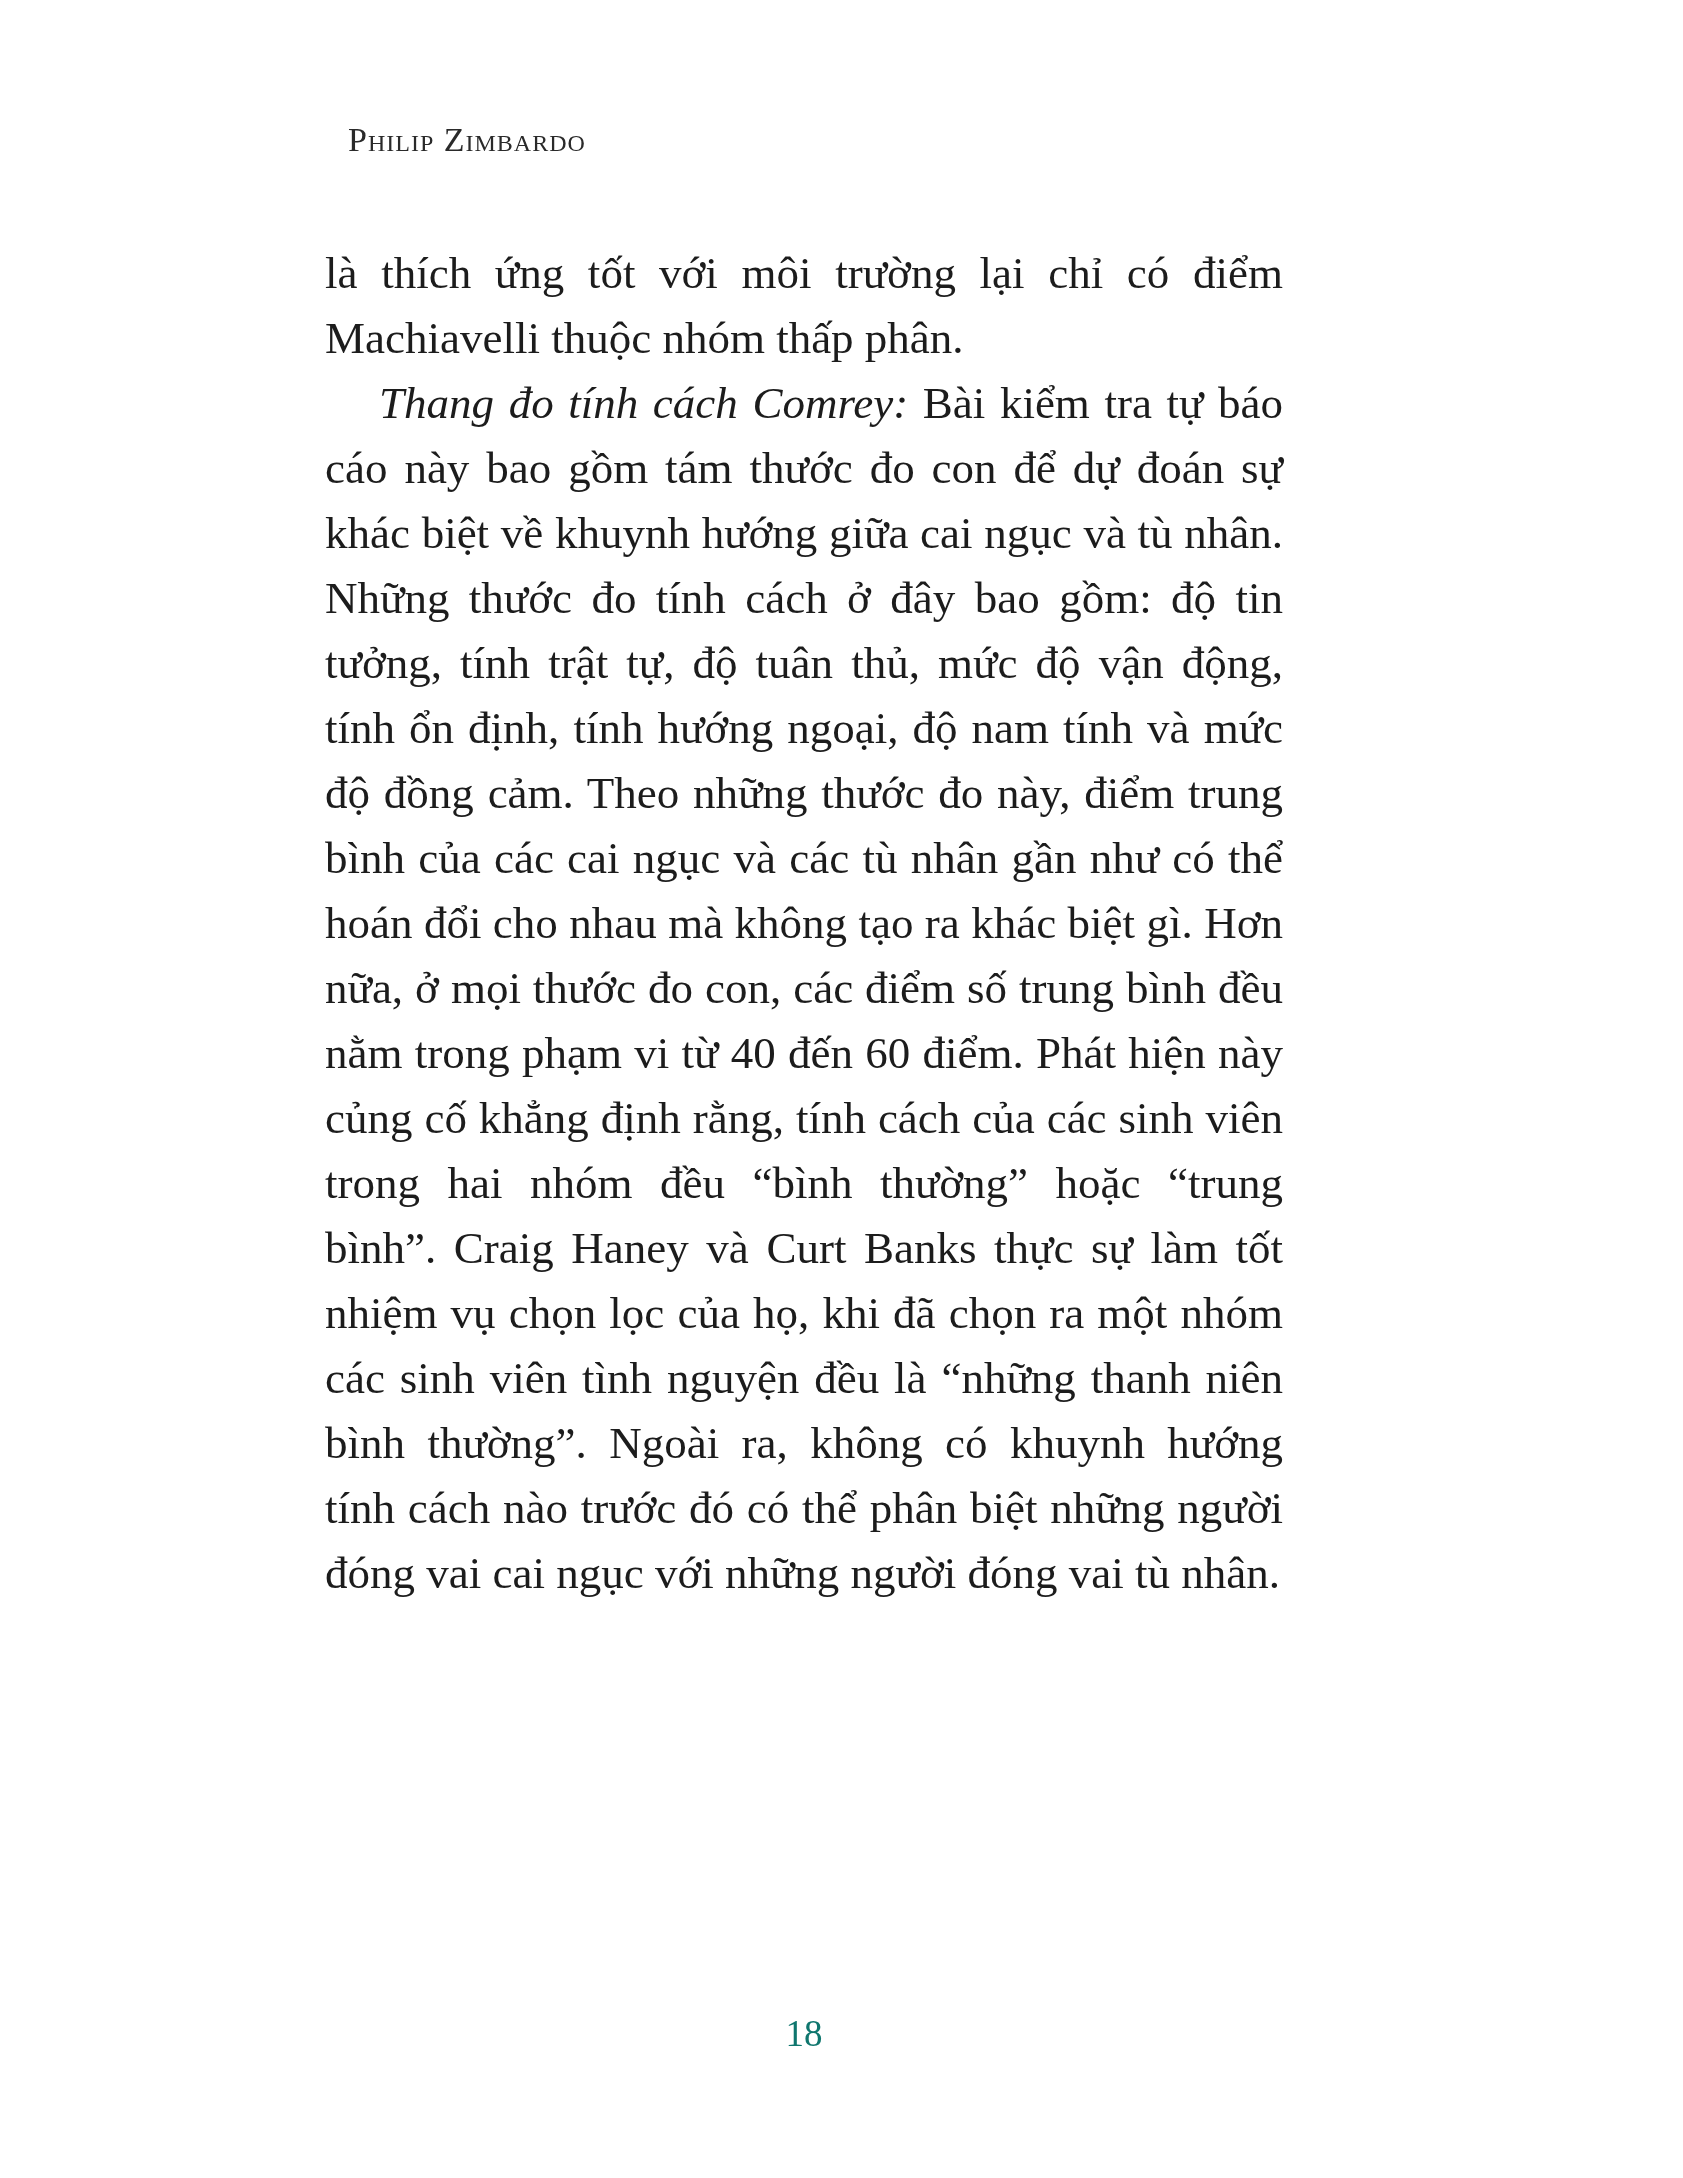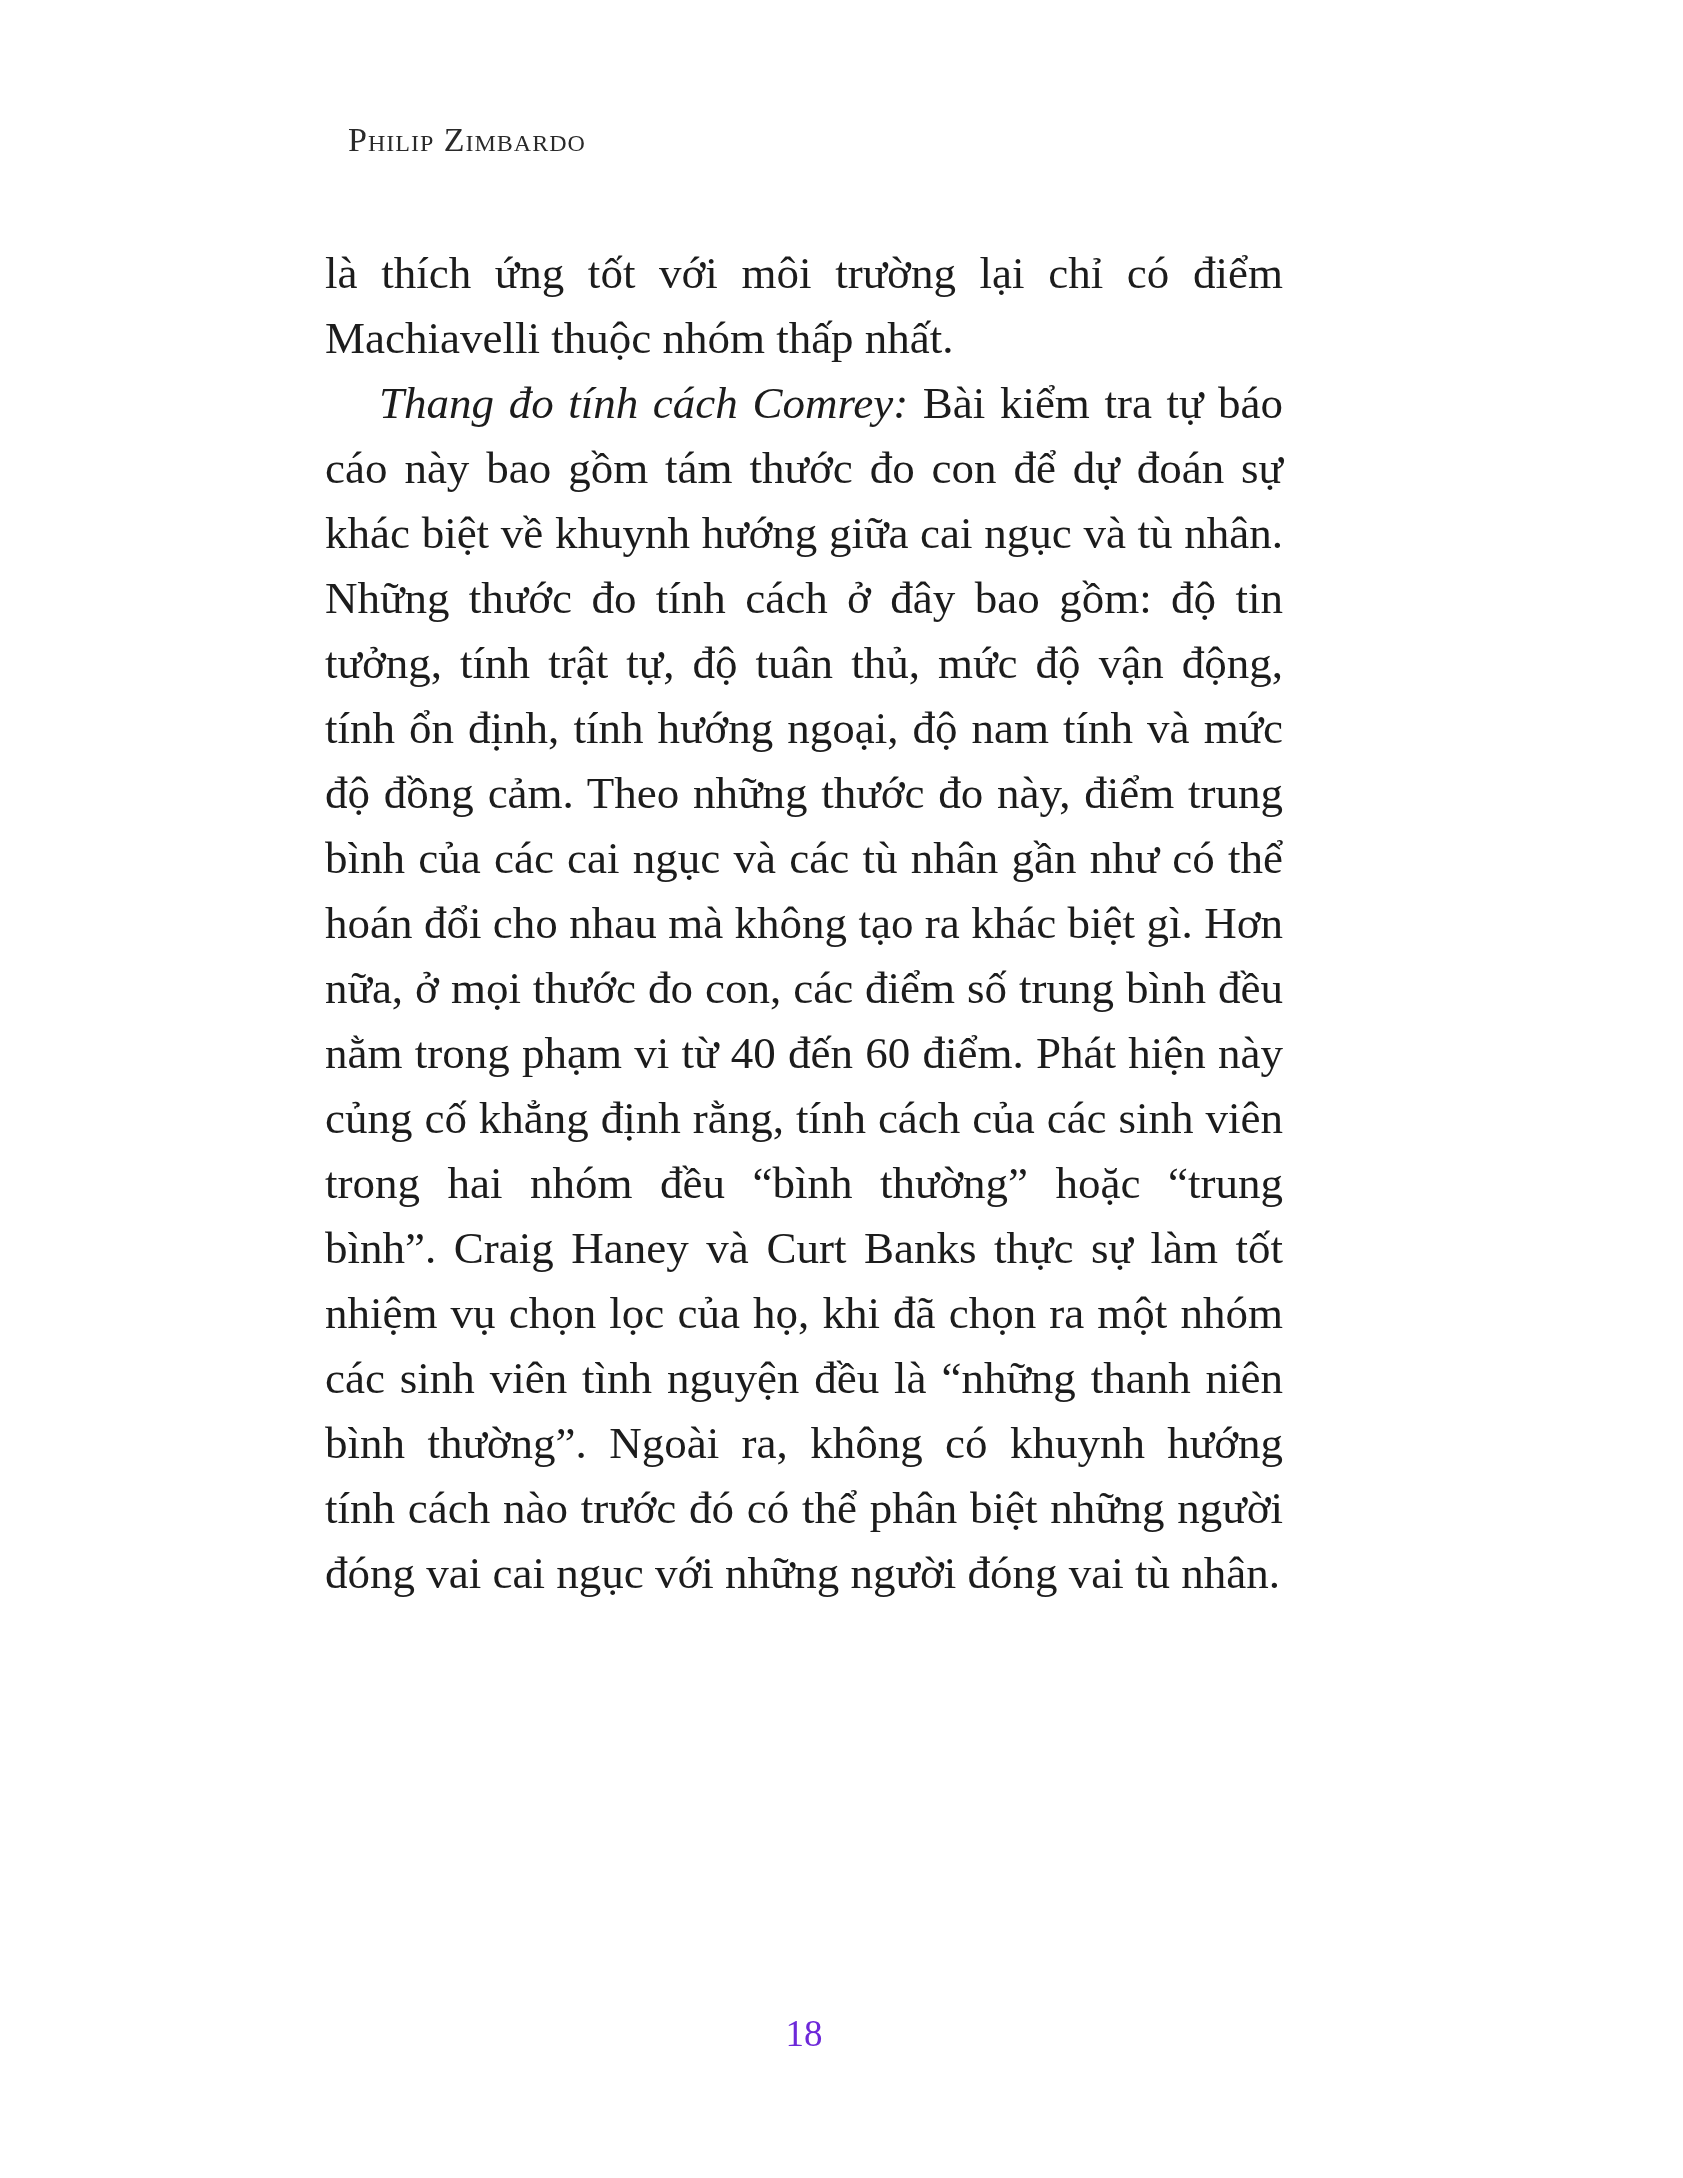--- a/index.html
+++ b/index.html
@@ -48,34 +48,34 @@
   .run-italic {
     font-style: italic;
   }
   .page-number {
     position: absolute;
     left: 325px;
     top: 2012px;
     width: 958px;
     text-align: center;
     font-size: 37px;
-    color: #6d28d9;
+    color: #0f766e;
   }
 </style>
 </head>
 <body>
 
 <div class="page">
 
   <div class="running-header">Philip Zimbardo</div>
 
   <div class="body-text">
 
     <p>
-      <span>là thích ứng tốt với môi trường lại chỉ có điểm Machiavelli thuộc nhóm thấp nhất.</span>
+      <span>là thích ứng tốt với môi trường lại chỉ có điểm Machiavelli thuộc nhóm thấp phân.</span>
     </p>
 
     <p class="indent">
       <span class="run-italic">Thang đo tính cách Comrey:</span><span> Bài kiểm tra tự báo cáo này bao gồm tám thước đo con để dự đoán sự khác biệt về khuynh hướng giữa cai ngục và tù nhân. Những thước đo tính cách ở đây bao gồm: độ tin tưởng, tính trật tự, độ tuân thủ, mức độ vận động, tính ổn định, tính hướng ngoại, độ nam tính và mức độ đồng cảm. Theo những thước đo này, điểm trung bình của các cai ngục và các tù nhân gần như có thể hoán đổi cho nhau mà không tạo ra khác biệt gì. Hơn nữa, ở mọi thước đo con, các điểm số trung bình đều nằm trong phạm vi từ 40 đến 60 điểm. Phát hiện này củng cố khẳng định rằng, tính cách của các sinh viên trong hai nhóm đều “bình thường” hoặc “trung bình”. Craig Haney và Curt Banks thực sự làm tốt nhiệm vụ chọn lọc của họ, khi đã chọn ra một nhóm các sinh viên tình nguyện đều là “những thanh niên bình thường”. Ngoài ra, không có khuynh hướng tính cách nào trước đó có thể phân biệt những người đóng vai cai ngục với những người đóng vai tù nhân.</span>
     </p>
 
 
   </div>
 
   <div class="page-number">18</div>

